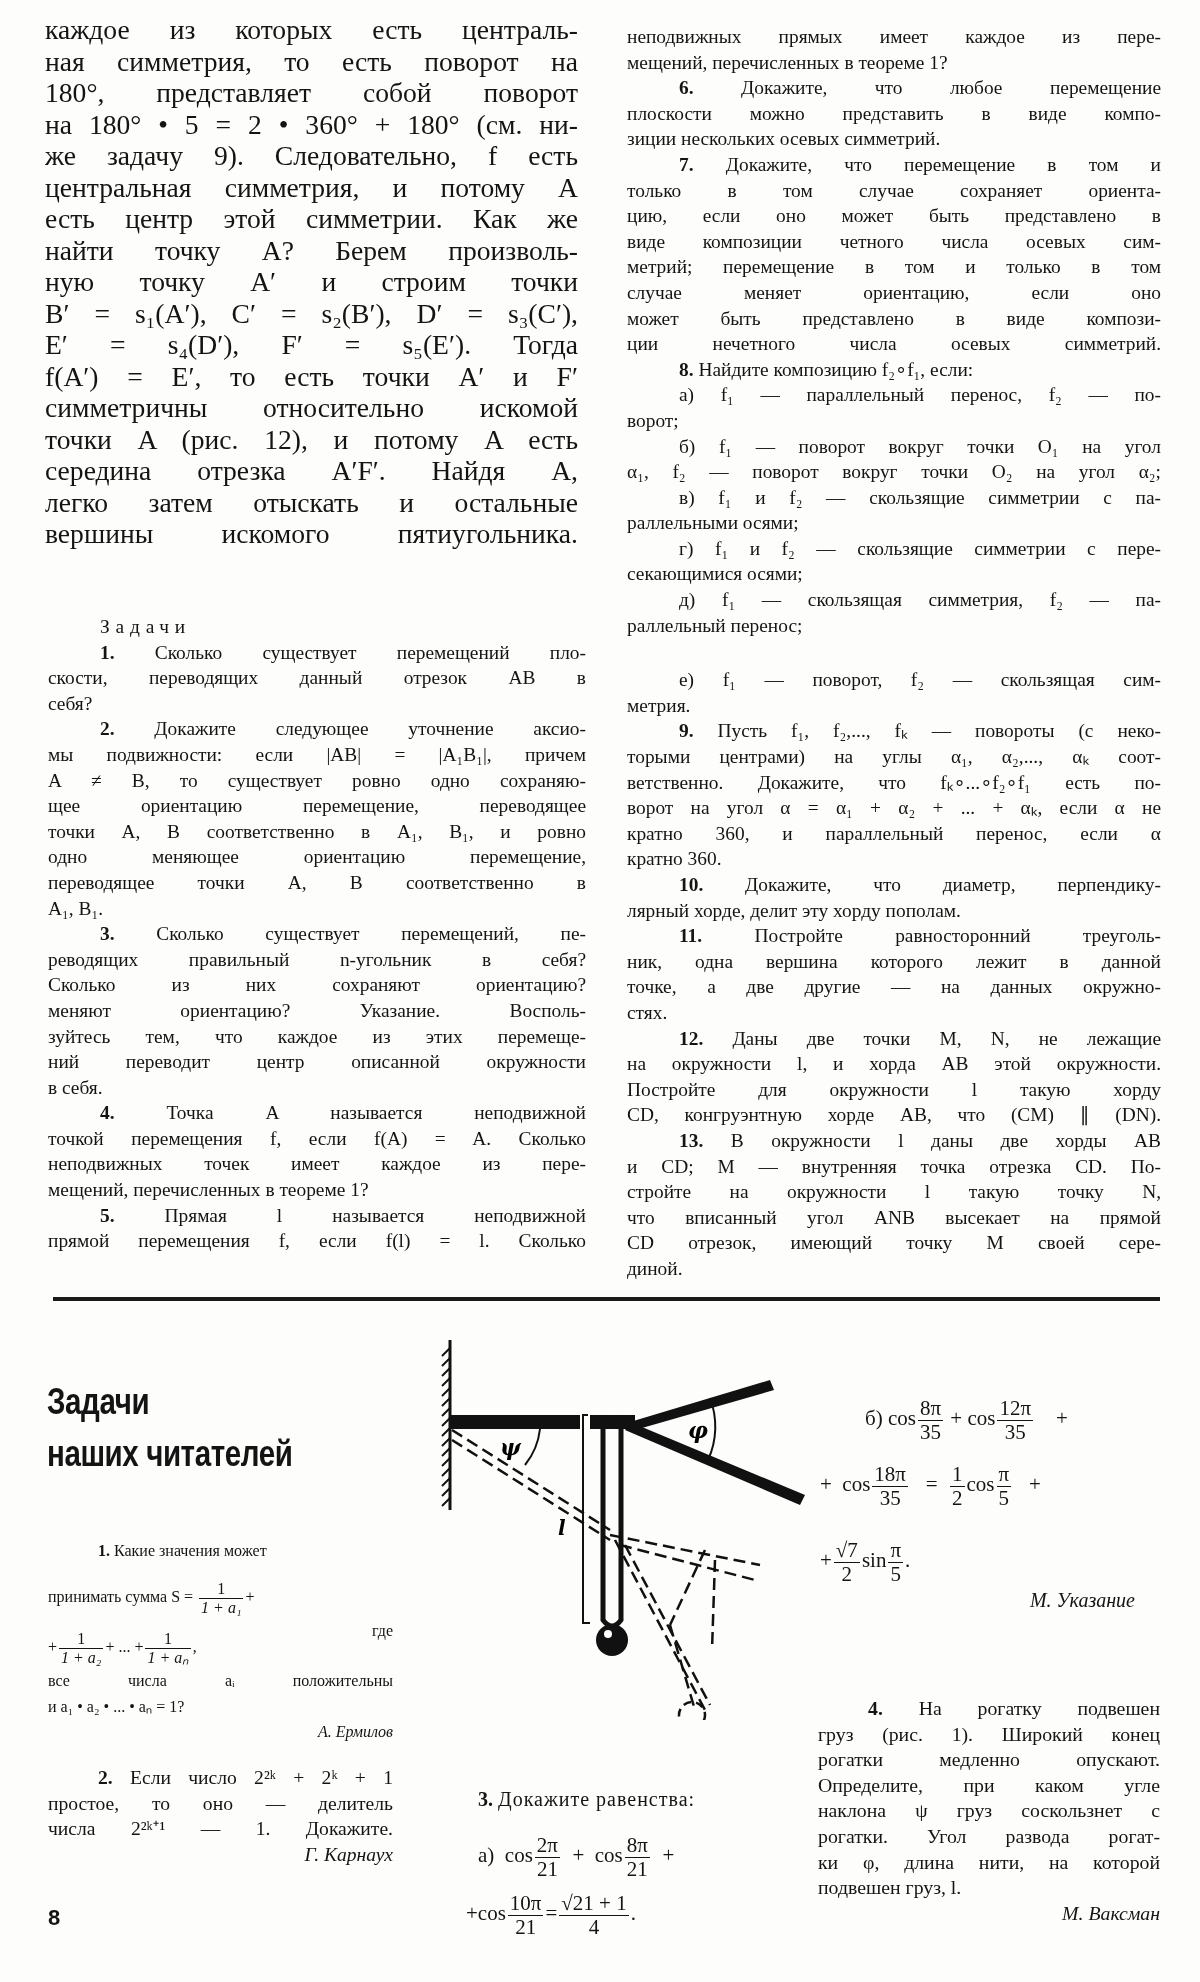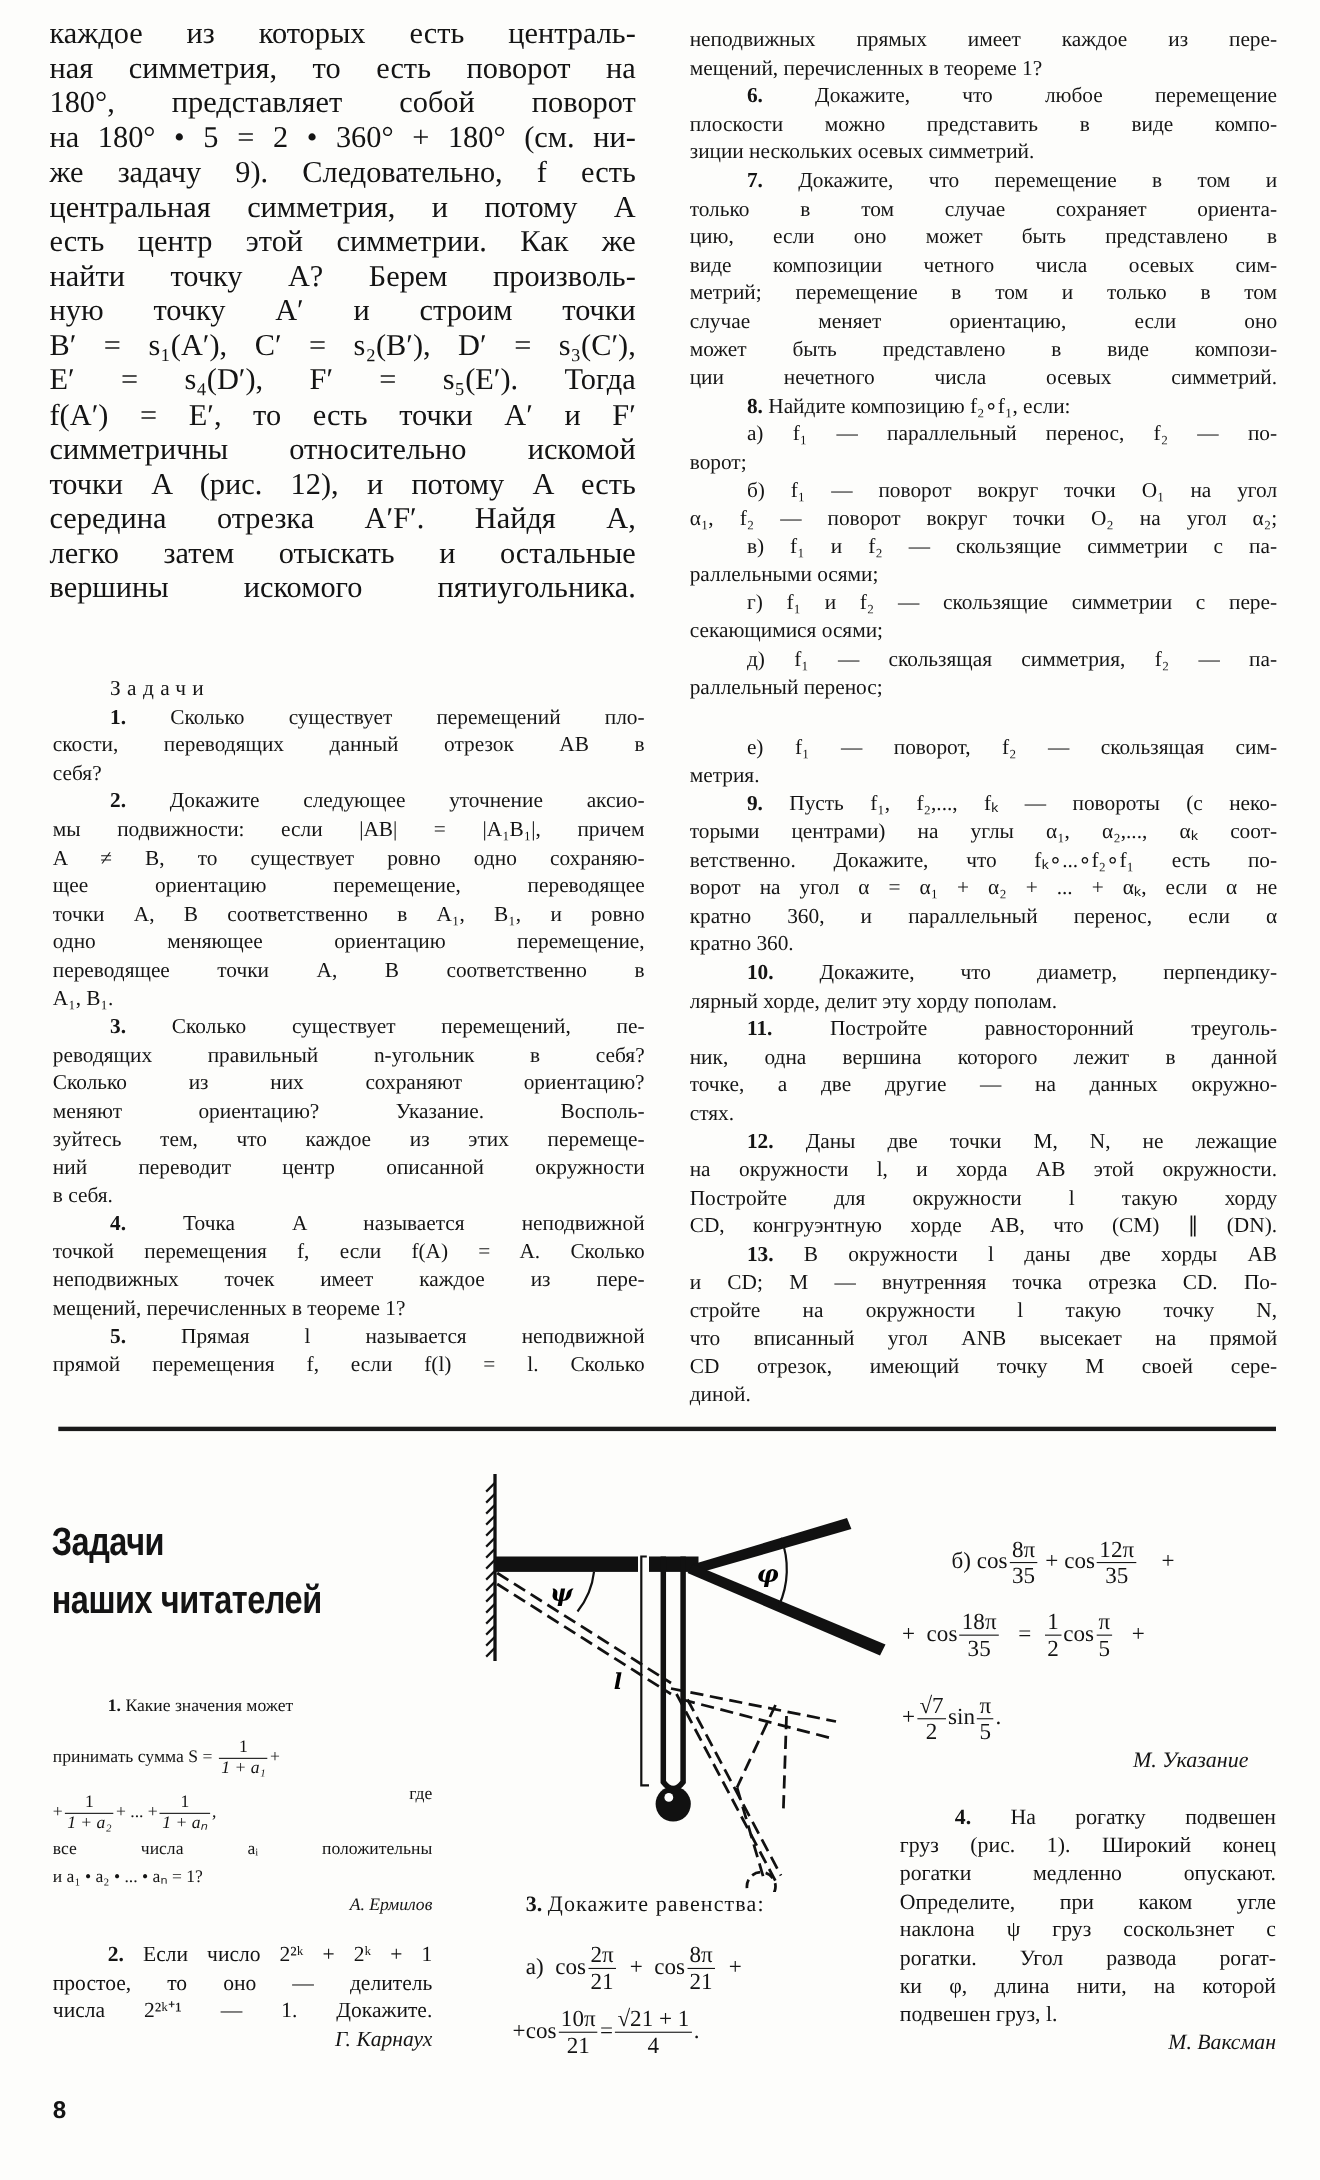--- a/index.html
+++ b/index.html
@@ -217,21 +217,21 @@
       <line x1="175" y1="220" x2="265" y2="390"></line>
       <line x1="185" y1="225" x2="270" y2="385"></line>
       <line x1="265" y1="230" x2="230" y2="305"></line>
       <line x1="275" y1="240" x2="272" y2="330"></line>
       <line x1="230" y1="305" x2="255" y2="390"></line>
     </g>
     <circle cx="252" cy="395" r="13" stroke="#111" stroke-width="2.5" fill="none" stroke-dasharray="8 5"></circle>
   </svg>
 </div>
 
-<div class="col math" style="left:478px; top:1720px; width:330px;">
+<div class="col math" style="left:478px; top:1788px; width:330px;">
   <span class="mrow" style="height:34px; font-size:20px;">
     <span class="num">3.</span>
     <span style="letter-spacing:1px;">Докажите равенства:</span>
   </span>
   <span class="mrow" style="height:58px; padding-left:0;">
     <span>а)</span>&nbsp;
     <span>cos</span><span class="frac"><span>2π</span><span>21</span></span>
     &nbsp;+&nbsp;
     <span>cos</span><span class="frac"><span>8π</span><span>21</span></span>
     &nbsp;+
@@ -252,21 +252,21 @@
     +&nbsp;&nbsp;<span>cos</span><span class="frac"><span>18π</span><span>35</span></span>
     &nbsp;&nbsp;=&nbsp;&nbsp;<span class="frac"><span>1</span><span>2</span></span><span>cos</span><span class="frac"><span>π</span><span>5</span></span>
     &nbsp;&nbsp;+
   </span>
   <span class="mrow" style="height:62px;">
     +<span class="frac"><span>√7</span><span>2</span></span><span>sin</span><span class="frac"><span>π</span><span>5</span></span>.
   </span>
   <span class="mrow it" style="text-align:right; font-size:20px; height:40px; padding-right:25px;">М. Указание</span>
 </div>
 
-<div class="col small" style="left:818px; top:1640px; width:342px; font-size:19.8px;">
+<div class="col small" style="left:818px; top:1696px; width:342px; font-size:19.8px;">
   <span class="line" style="padding-left:50px;">
     <span class="num">4.</span>
     <span>На рогатку подвешен</span>
   </span>
   <span class="line">груз (рис. 1). Широкий конец</span>
   <span class="line">рогатки медленно опускают.</span>
   <span class="line">Определите, при каком угле</span>
   <span class="line">наклона ψ груз соскользнет с</span>
   <span class="line">рогатки. Угол развода рогат-</span>
   <span class="line">ки φ, длина нити, на которой</span>

